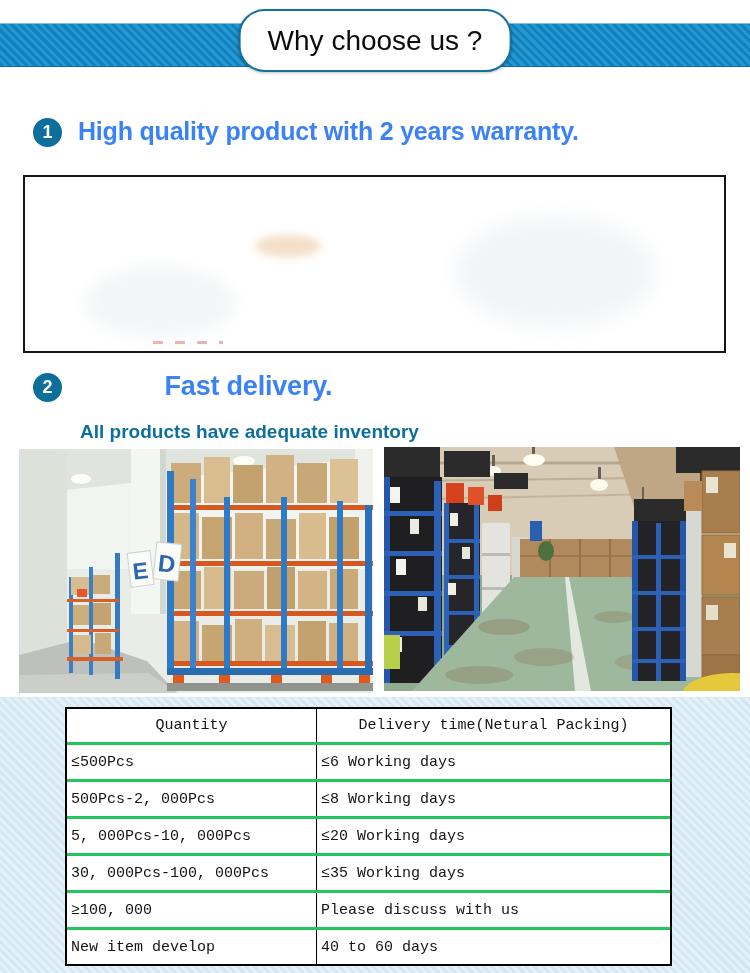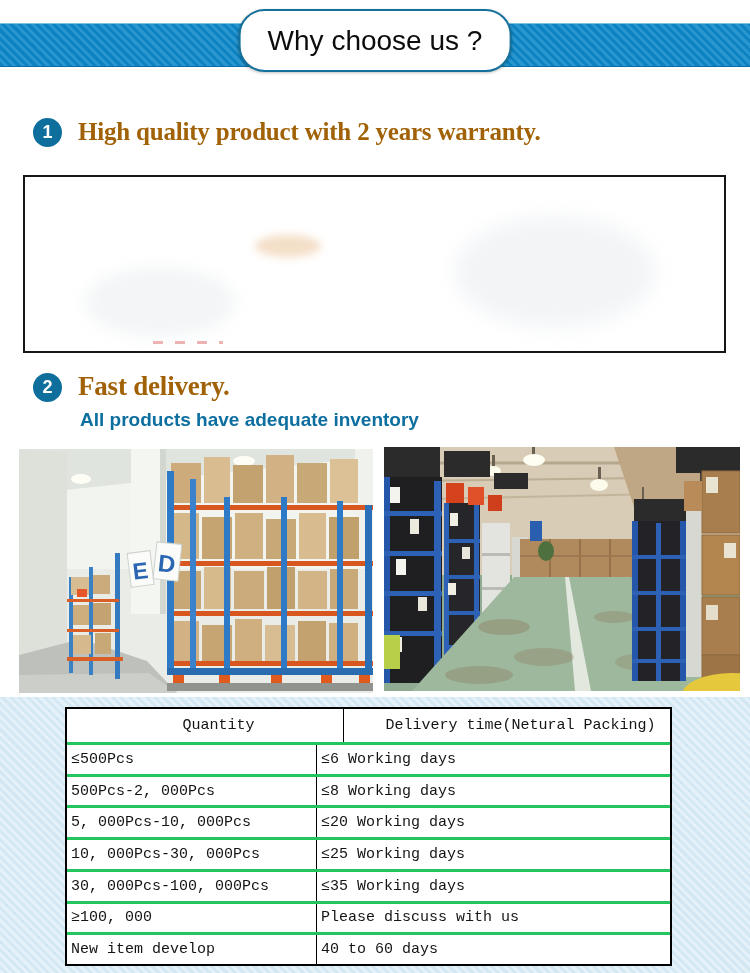--- a/index.html
+++ b/index.html
@@ -15,25 +15,25 @@
     border:2px solid #15719c;border-radius:26px;z-index:2;
     box-shadow:0 1px 3px rgba(0,0,0,.25);
     font-size:28px;color:#0c0c0c;white-space:nowrap;}
 
   
   .section{position:absolute;left:33px;display:flex;align-items:flex-start;}
   .num{width:29px;height:29px;border-radius:50%;background:#0e6f9d;color:#fff;
     font-weight:bold;font-size:18px;display:flex;align-items:center;justify-content:center;
     flex:0 0 29px;margin-top:2px;}
   .sec-text{margin-left:16px;}
-  .sec-title{color:#a16207;font-weight:bold;font-size:25px;letter-spacing:-0.2px;line-height:31px;font-family:Liberation Serif, serif;}
-  .sec-sub{color:#0d6f9f;font-weight:bold;font-size:19px;margin-top:7px;margin-left:2px;}
+  .sec-title{color:#3b82f6;font-weight:bold;font-size:25px;letter-spacing:-0.2px;line-height:31px;}
+  .sec-sub{color:#0d6f9f;font-weight:bold;font-size:19px;margin-top:19px;margin-left:2px;}
   .s1{top:116px;}
   .s2{top:371px;}
-  .s2 .sec-title{font-size:27px;}
+  .s2 .sec-title{font-size:27px;text-align:center;}
 
   
   .photo-frame{position:absolute;left:23px;top:175px;width:699px;height:174px;
     background:#fff;border:2px solid #161616;overflow:hidden;}
   .blob{position:absolute;border-radius:50%;}
   .blob-tan{left:230px;top:58px;width:66px;height:22px;background:#ecc9a2;filter:blur(4px);opacity:.6;}
   .blob-gray1{left:60px;top:90px;width:150px;height:70px;background:#f3f5f6;filter:blur(8px);}
   .blob-gray2{left:430px;top:40px;width:200px;height:110px;background:#f2f4f6;filter:blur(10px);}
   .red-dashes{position:absolute;left:128px;top:164px;width:70px;height:3px;
     background:repeating-linear-gradient(90deg,#e9a0a0 0 10px,transparent 10px 22px);opacity:.8;}
@@ -49,21 +49,21 @@
   
   .qty-table{position:absolute;left:65px;top:707px;width:607px;height:259px;
     background:#fff;border:2px solid #000;box-sizing:border-box;
     display:flex;flex-direction:column;
     font-family:"Liberation Mono",monospace;font-size:15px;color:#141414;}
   .t-row{display:flex;flex:1 1 0;border-top:3px solid #22c55e;min-height:0;}
   .t-row.t-head{flex:0 0 33px;border-top:none;}
   .t-cell{display:flex;align-items:center;padding:0 4px;box-sizing:border-box;overflow:hidden;white-space:nowrap;}
   .t-c1{width:250px;flex:0 0 250px;border-right:1px solid #000;}
   .t-c2{flex:1 1 auto;text-align:center;}
-  .t-head .t-cell{justify-content:center;border-right-color:#000;margin-left:27px;}
+  .t-head .t-cell{justify-content:center;border-right-color:#000;}
 </style>
 </head>
 <body>
 
 <div class="page">
 
   <div class="ribbon"></div>
   <div class="pill">Why choose us ?</div>
 
   <div class="section s1">
@@ -299,24 +299,20 @@
     </div>
     <div class="t-row">
       <div class="t-cell t-c1">500Pcs-2, 000Pcs</div>
       <div class="t-cell t-c2">≤8 Working days</div>
     </div>
     <div class="t-row">
       <div class="t-cell t-c1">5, 000Pcs-10, 000Pcs</div>
       <div class="t-cell t-c2">≤20 Working days</div>
     </div>
     <div class="t-row">
-      <div class="t-cell t-c1">10, 000Pcs-30, 000Pcs</div>
-      <div class="t-cell t-c2">≤25 Working days</div>
-    </div>
-    <div class="t-row">
       <div class="t-cell t-c1">30, 000Pcs-100, 000Pcs</div>
       <div class="t-cell t-c2">≤35 Working days</div>
     </div>
     <div class="t-row">
       <div class="t-cell t-c1">≥100, 000</div>
       <div class="t-cell t-c2">Please discuss with us</div>
     </div>
     <div class="t-row">
       <div class="t-cell t-c1">New item develop</div>
       <div class="t-cell t-c2">40 to 60 days</div>

